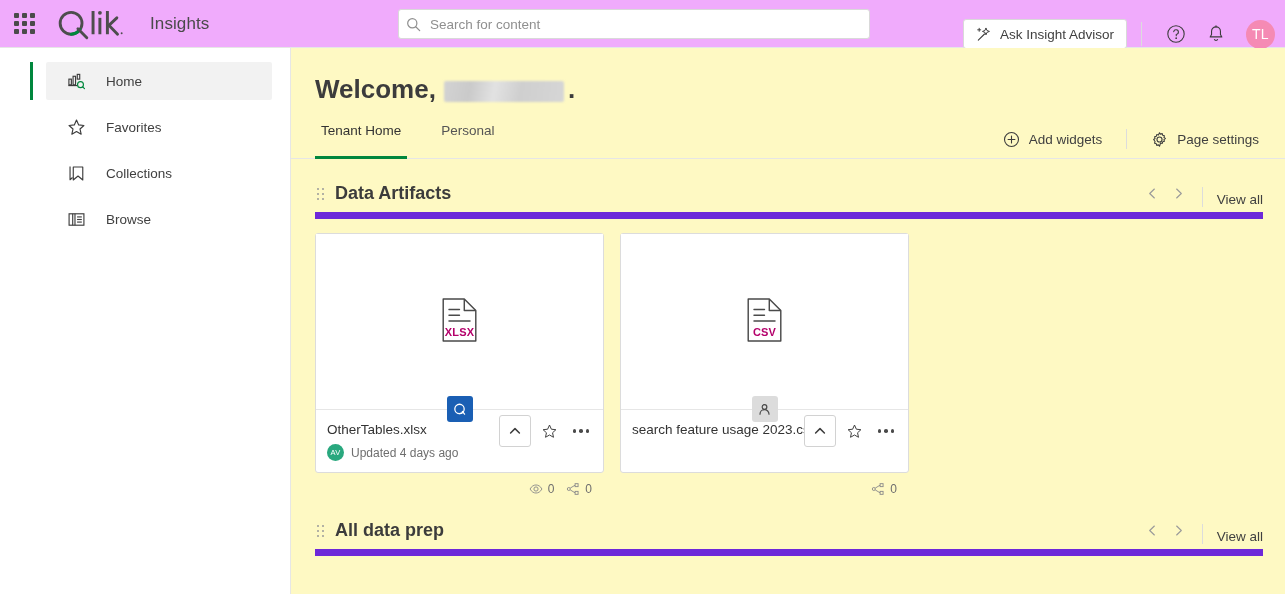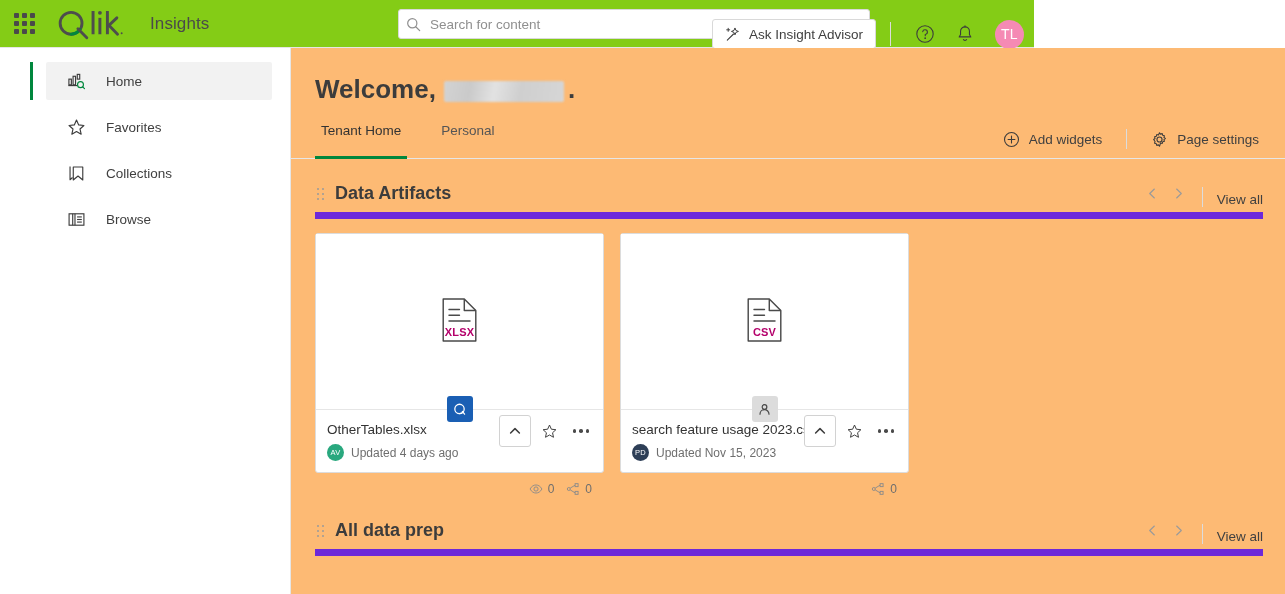--- a/index.html
+++ b/index.html
@@ -5,24 +5,24 @@
   * { box-sizing: border-box; margin: 0; padding: 0; }
   html, body {
     width: 1285px; height: 594px;
     font-family: "Liberation Sans", sans-serif;
     background: #fff; color: #404040;
     overflow: hidden;
   }
 
   
   .topbar {
-    height: 48px; width: 1034px;
+    height: 48px; width: 1285px;
     display: flex; align-items: center;
     border-bottom: 1px solid #e6e6e6;
-    background: #84cc16; position: relative;
+    background: #f0abfc; position: relative;
   }
   .launcher {
     width: 24px; height: 24px; margin-left: 12px;
     display: grid; grid-template-columns: repeat(3, 5px);
     grid-template-rows: repeat(3, 5px); gap: 3px;
     align-content: center; justify-content: center; cursor: pointer;
   }
   .launcher i { background: #4a4a4a; border-radius: 1px; display: block; }
   .brand { display: flex; align-items: center; margin-left: 18px; }
   .qlik-logo { width: 82px; height: 34px; }
@@ -91,21 +91,21 @@
     width: 3px; height: 38px; background: #00873d;
   }
   .nav-ico {
     width: 20px; height: 20px; display: flex;
     align-items: center; justify-content: center; margin-right: 20px;
   }
   .nav-label { font-size: 13.5px; color: #404040; }
 
   
   .main {
-    flex: 1; background: #fdba74; overflow: hidden;
+    flex: 1; background: #fef9c3; overflow: hidden;
     padding: 0 0 0 0; position: relative;
   }
   .welcome {
     font-size: 26px; font-weight: 700; color: #3c3c3c;
     margin: 26px 0 0 24px; display: flex; align-items: center;
   }
   .redact {
     display: inline-block; width: 120px; height: 21px;
     margin: 0 2px 0 8px; border-radius: 2px;
     background: linear-gradient(100deg,#d3d3d3 0%,#cacaca 22%,#e2e2e2 42%,#cfcfcf 63%,#d6d6d6 100%);
@@ -475,24 +475,20 @@
             </span>
             <span class="badge grey">
               <svg width="15" height="15" viewBox="0 0 16 16">
                 <circle cx="8" cy="5.4" r="2.5" fill="none" stroke="#4a4a4a" stroke-width="1.3"></circle>
                 <path d="M3.2 13 a4.8 4.8 0 0 1 9.6 0" fill="none" stroke="#4a4a4a" stroke-width="1.3" stroke-linecap="round"></path>
               </svg>
             </span>
           </div>
           <div class="card-foot">
             <span class="card-name">search feature usage 2023.csv</span>
-            <div class="card-meta">
-              <span class="mini-avatar" style="background:#2e3f57">PD</span>
-              <span class="card-updated">Updated Nov 15, 2023</span>
-            </div>
             <div class="card-actions">
               <span class="pop-btn">
                 <svg width="14" height="14" viewBox="0 0 14 14">
                   <path d="M2.6 9 L7 4.6 L11.4 9" fill="none" stroke="#3c3c3c" stroke-width="1.5" stroke-linecap="round" stroke-linejoin="round"></path>
                 </svg>
               </span>
               <span class="star-btn">
                 <svg width="17" height="17" viewBox="0 0 20 20">
                   <path d="M10 2.4 L12.2 7.3 L17.5 7.9 L13.6 11.5 L14.7 16.8 L10 14.1 L5.3 16.8 L6.4 11.5 L2.5 7.9 L7.8 7.3 Z" fill="none" stroke="#3c3c3c" stroke-width="1.15" stroke-linejoin="round"></path>
                 </svg>

